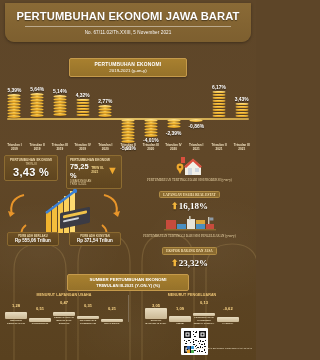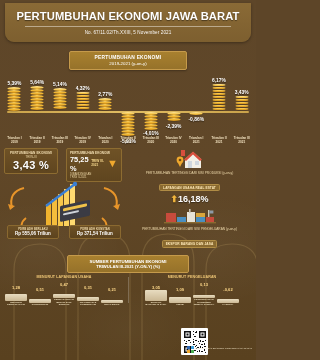--- a/index.html
+++ b/index.html
@@ -15,21 +15,21 @@
       radial-gradient(ellipse 110px 80px at 215px 250px, rgba(255,255,255,.03), transparent 70%),
       radial-gradient(ellipse 90px 60px at 128px 330px, rgba(255,255,255,.025), transparent 70%),
       linear-gradient(180deg,#5e4629 0%,#604728 45%,#59411f 100%);
     z-index:0;}
   .arches{position:absolute;left:0;right:0;top:200px;height:160px;z-index:0;opacity:.22;}
   .layer{position:relative;z-index:2;}
 
   
   .header{
     position:relative;z-index:3;
-    margin:3px 5px 9px 5px;
+    margin:3px 5px 16px 5px;
     background:linear-gradient(180deg,#8a6a36 0%,#7d5f2f 100%);
     border-radius:0 0 9px 9px;
     padding:7px 6px 7px;
     text-align:center;
     box-shadow:0 1px 3px rgba(0,0,0,.35);
   }
   .header h1{
     font-size:11.2px;line-height:12.4px;font-weight:bold;
     letter-spacing:.1px;text-shadow:0 1px 1px rgba(0,0,0,.45);
   }
@@ -63,21 +63,21 @@
   .coin.top{background:linear-gradient(180deg,#ffe79a 0%,#f7c445 70%,#dda020 100%);}
 
   
   .xaxis{display:flex;margin:0 3px;}
   .xtick{flex:1;text-align:center;font-size:3.1px;line-height:3.6px;
     color:#f2e2c0;font-weight:bold;}
 
   
   .mid{display:flex;margin-top:3px;padding:0 4px;gap:3px;position:relative;}
   .mid-left{width:120px;position:relative;}
-  .mid-right{flex:1;}
+  .mid-right{flex:1;font-family:Liberation Serif, serif;}
 
   .card-growth{
     background:linear-gradient(180deg,#6f5226,#5f451f);
     border:.5px solid #8d6c31;border-radius:2px;
     padding:2px 3px;width:54px;text-align:center;
   }
   .card-growth .cap{font-size:3.1px;font-weight:bold;letter-spacing:.1px;color:#f3dfb4;}
   .card-growth .cap2{font-size:3px;color:#e8d2a2;}
   .card-growth .big{font-size:11px;font-weight:bold;letter-spacing:.3px;
     text-shadow:0 1px 1px rgba(0,0,0,.4);}
@@ -416,20 +416,23 @@
             <rect x="32" y="9" width="9" height="5" fill="#4a8fc0"></rect>
             <rect x="32" y="5" width="9" height="4" fill="#d9a53b"></rect>
             <rect x="42" y="9" width="8" height="5" fill="#c74b3c"></rect>
             <rect x="44" y="2" width="1.4" height="7" fill="#cfc9b8"></rect>
             <rect x="45.4" y="2.5" width="4" height="3" fill="#8d9aa6"></rect>
             <rect x="0" y="14" width="52" height="1.4" fill="#8a6a30"></rect>
           </svg>
         </div>
         <div class="cap">PERTUMBUHAN TERTINGGI DARI SISI PENGELUARAN (y-on-y)</div>
         <div class="tagbox">EKSPOR BARANG DAN JASA</div>
+        <div class="pct">
+          <span class="arrow-up">⬆</span><span>23,32%</span>
+        </div>
       </div>
     </div>
   </div>
 
   <div class="srcpill">
     <div class="l1">SUMBER PERTUMBUHAN EKONOMI</div>
     <div class="l2">TRIWULAN III-2021 (Y-ON-Y) (%)</div>
   </div>
 
   <div class="cols">

